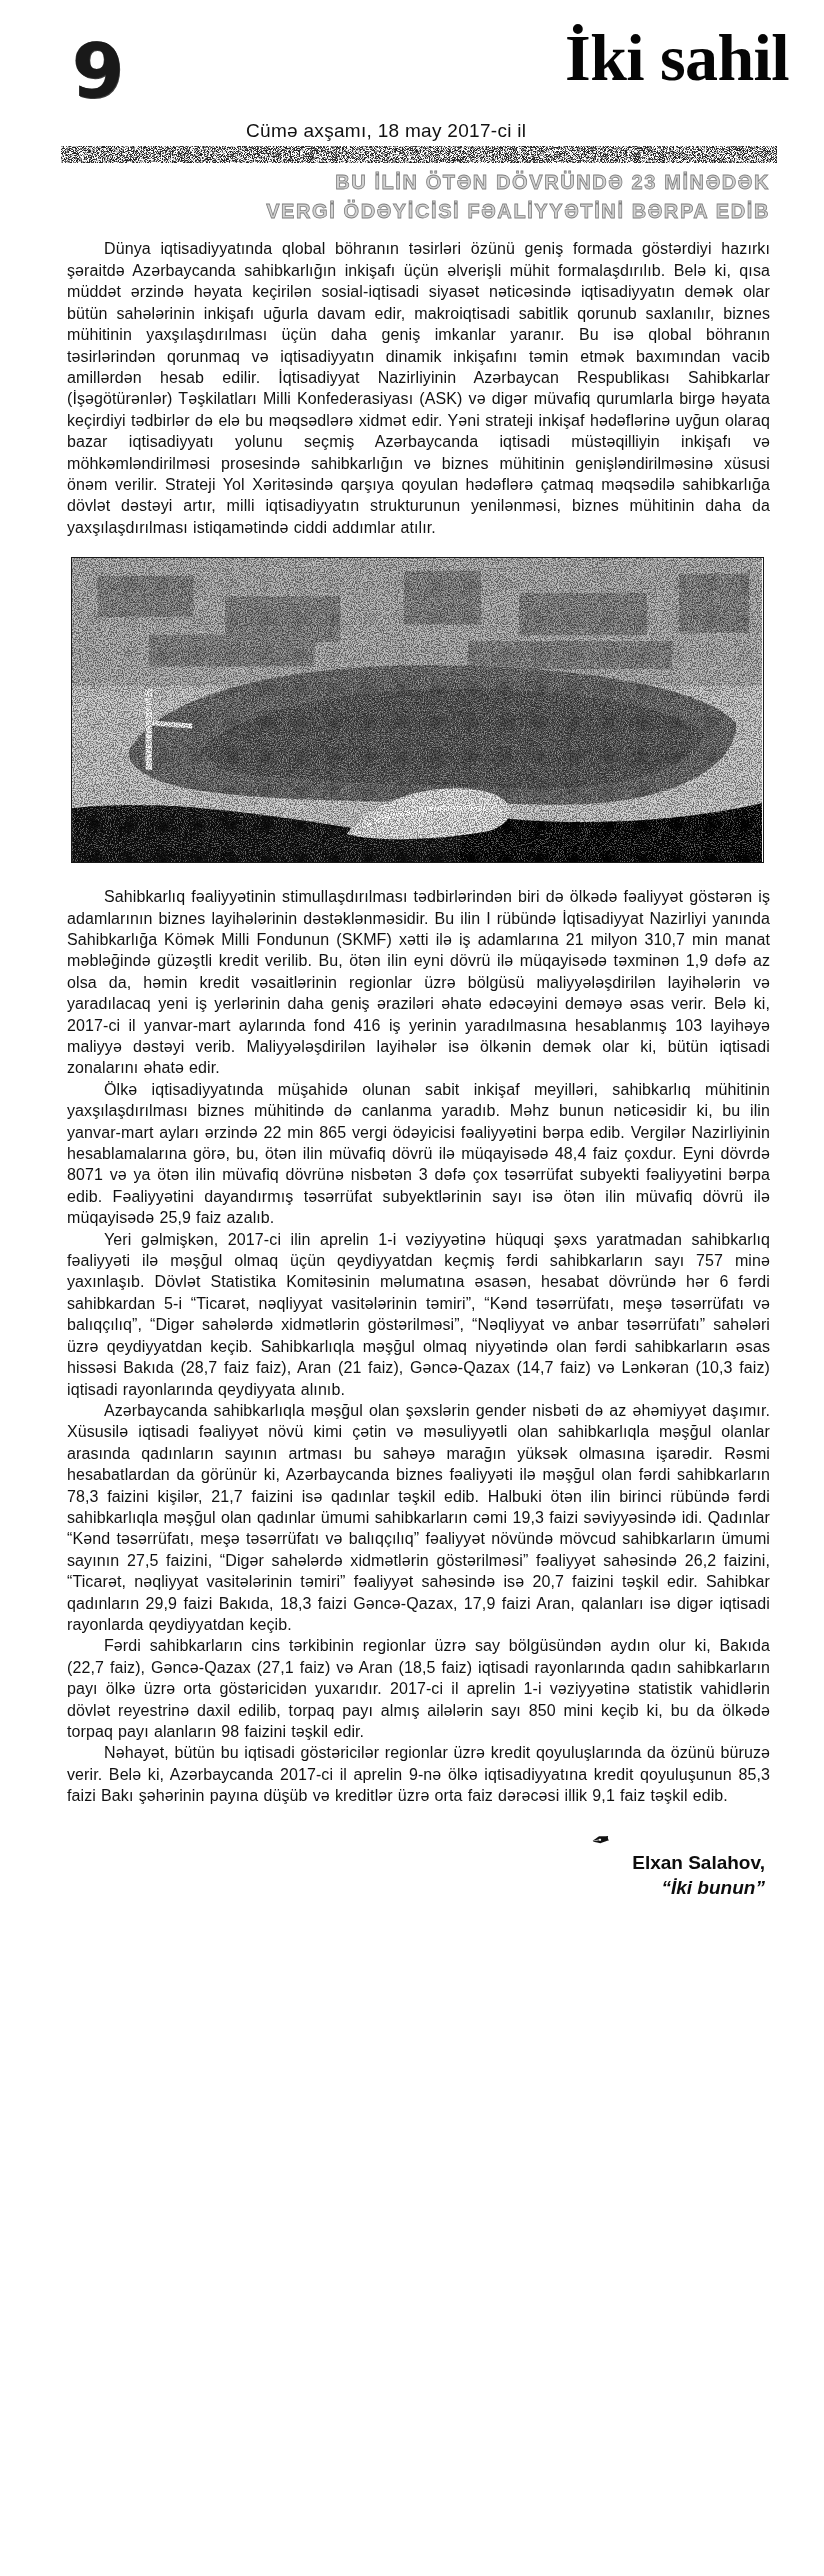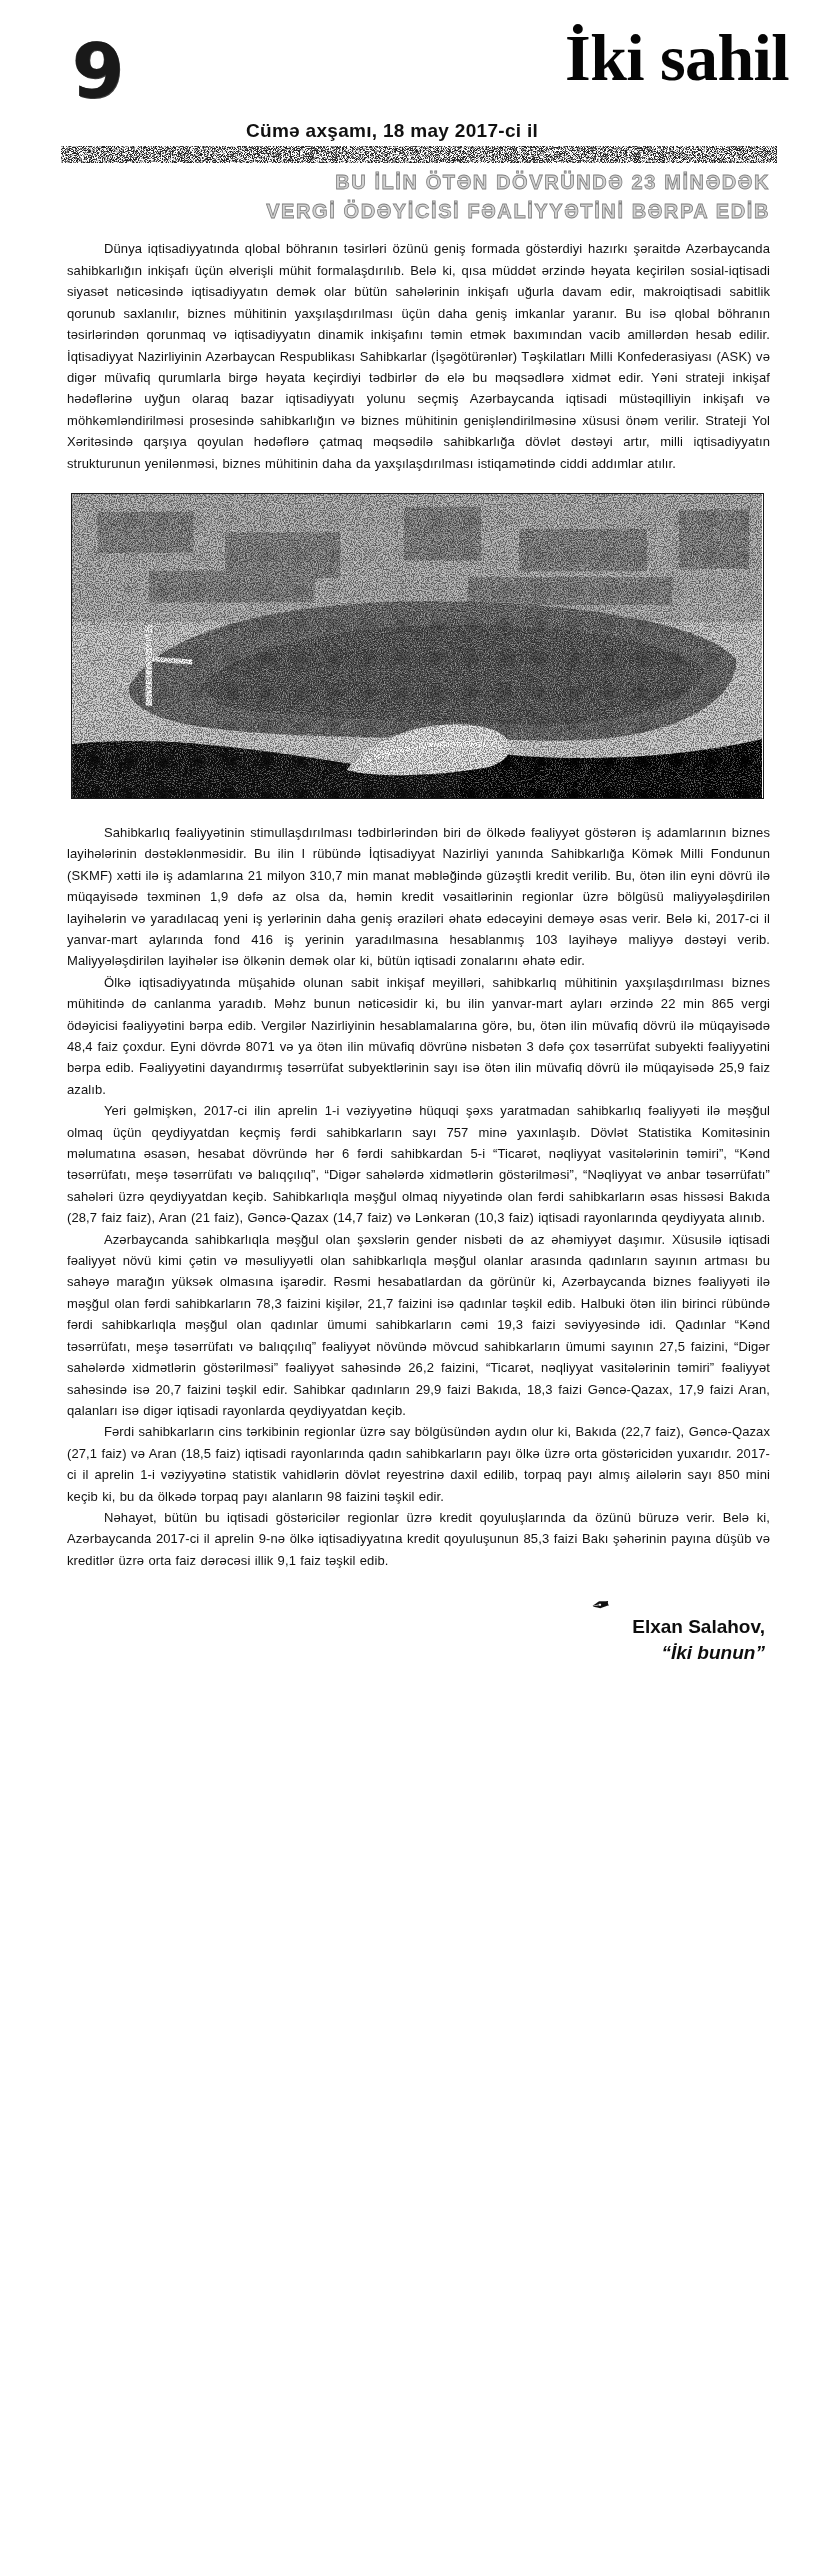--- a/index.html
+++ b/index.html
@@ -18,21 +18,21 @@
   .hdr { position:relative; height:123px; }
   .page-num {
     position:absolute; left:5.1px; top:16.6px;
     font-family:"DejaVu Sans",sans-serif;
     font-size:75px; font-weight:900; line-height:.85; letter-spacing:-3.2px;
     color:#222; text-shadow:0.6px 0.6px 0 #444, -0.6px 0 0 #555;
     filter:blur(0.3px) contrast(1.1);
   }
   .date-line {
     position:absolute; left:179px; bottom:3.8px;
-    font-size:19px; font-weight:700; letter-spacing:0.3px; color:#111;
+    font-size:19px; font-weight:400; letter-spacing:0.3px; color:#111;
   }
   .masthead {
     position:absolute; right:-19px; top:-2.6px;
     font-family:"Liberation Serif","DejaVu Serif",serif;
     font-size:66px; font-weight:700; letter-spacing:-0.6px; color:#050505;
   }
   
   .band { margin-left:-6.4px; width:716px; height:16.6px; }
   .band svg { display:block; }
   
@@ -50,21 +50,21 @@
   .subhead {
     margin-top:5.1px; text-align:right;
     font-size:20px; font-weight:700; letter-spacing:1.6px;
     line-height:29px; text-transform:uppercase;
     color:rgba(125,125,125,.35);
     -webkit-text-stroke:0.8px #7e7e7e;
   }
   
   .body-col { width:703px; margin-top:12.8px; }
   .para {
-    margin:0; font-size:13px; line-height:21.4px;
+    margin:0; font-size:16px; line-height:21.4px;
     text-align:justify; text-indent:37px;
     word-spacing:0.6px; letter-spacing:0.1px; color:#121212;
   }
   
   .photo {
     width:693px; margin:19px auto 23px 3.8px;
     border:1.3px solid #1d1d1d; box-sizing:border-box;
     filter:contrast(1.05) grayscale(1);
   }
   .photo svg { display:block; }

